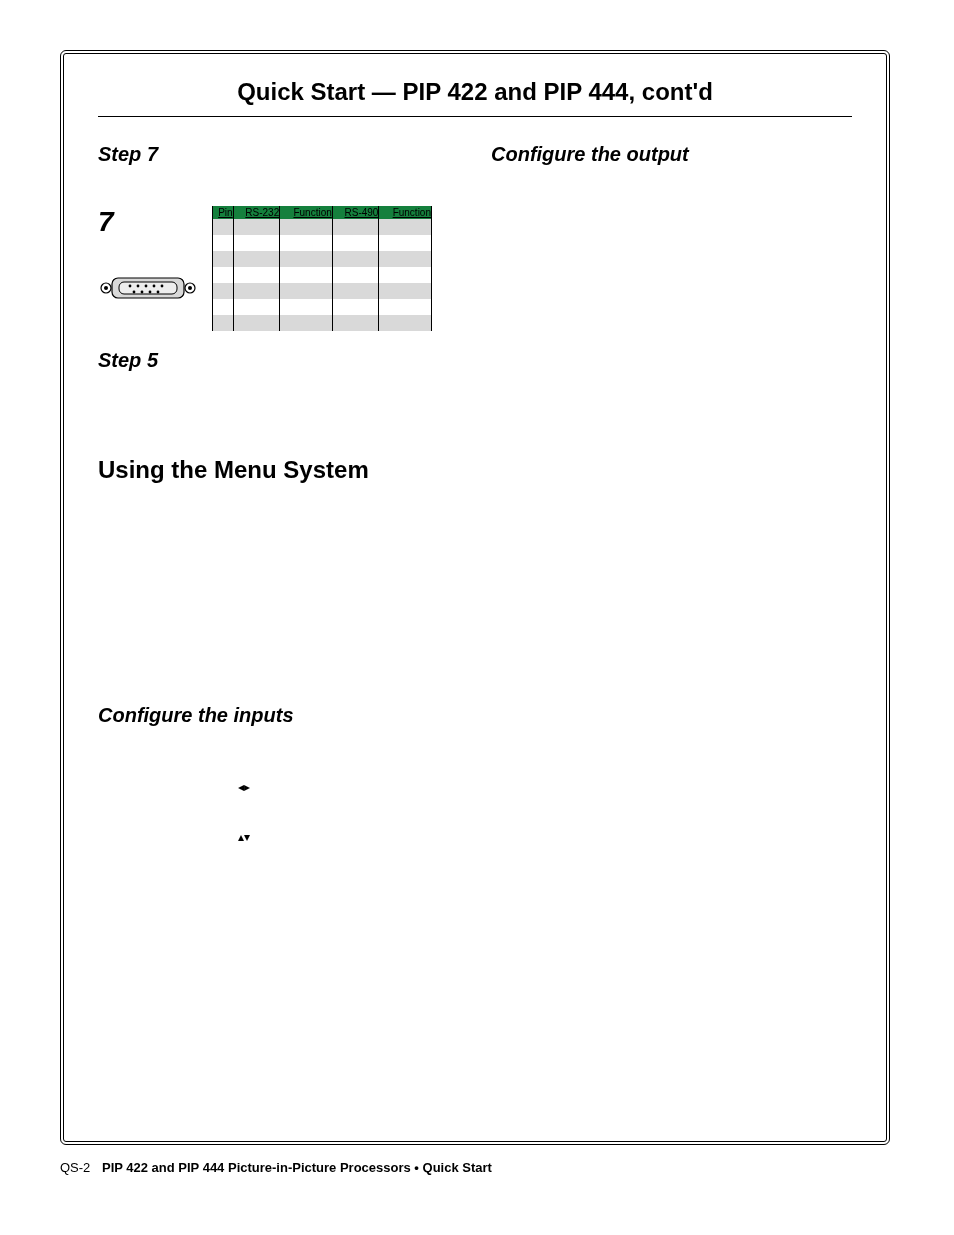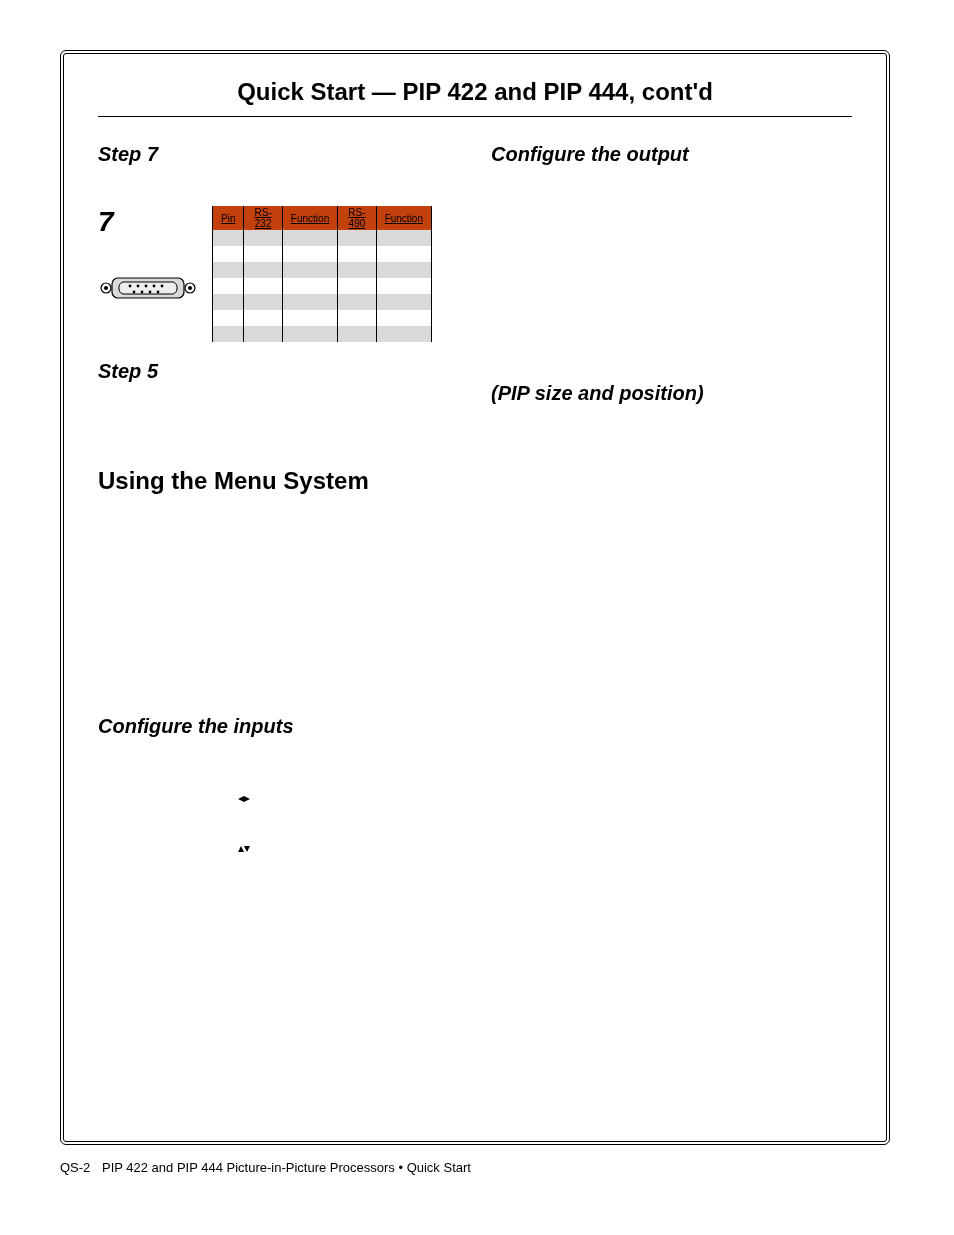--- a/index.html
+++ b/index.html
@@ -75,23 +75,23 @@
   .pin-table {
     border-collapse: collapse;
     font-size: 10px;
     width: 220px;
   }
   .pin-table th {
     font-weight: 400;
     text-decoration: underline;
     border-right: 1px solid #000;
     border-left: 1px solid #000;
-    padding: 1px 8px;
-    background: #c2410c;
-    text-align: center;
+    padding: 1px 0;
+    background: #15803d;
+    text-align: right;
   }
   .pin-table th:first-child { border-left: 1px solid #000; }
   .pin-table td {
     border-right: 1px solid #000;
     border-left: 1px solid #000;
     padding: 2px 2px;
     height: 12px;
   }
   .pin-table tr.shade td { background: #d9d9d9; }
   .pin-table tr.blank td { background: #fff; }
@@ -100,21 +100,21 @@
     font-size: 12px;
     line-height: 1;
   }
   .footer {
     position: absolute;
     left: 60px;
     top: 1160px;
     font-size: 13px;
   }
   .footer .pg { font-weight: 400; margin-right: 8px; }
-  .footer .rest { font-weight: 400; }
+  .footer .rest { font-weight: 700; }
 </style>
 </head>
 <body>
 
 <div class="page">
   <div class="title">Quick Start — PIP 422 and PIP 444, cont'd</div>
 
   <div class="cols">
 
     <div class="col">
@@ -222,21 +222,20 @@
       <div style="margin-left:140px"><span class="arrows">◂▸</span></div>
       <div style="height:32px"></div>
       <div style="margin-left:140px"><span class="arrows">▴▾</span></div>
     </div>
 
     <div class="col right">
       <div class="subhead">Configure the output</div>
 
       <div style="height:206px"></div>
 
-      <div class="subhead" style="margin-top:0">(PIP size and position)</div>
     </div>
   </div>
 </div>
 
 <div class="footer">
   <span class="pg">QS-2</span>
   <span class="rest">PIP 422 and PIP 444 Picture-in-Picture Processors • Quick Start</span>
 </div>
 
 </body></html>

